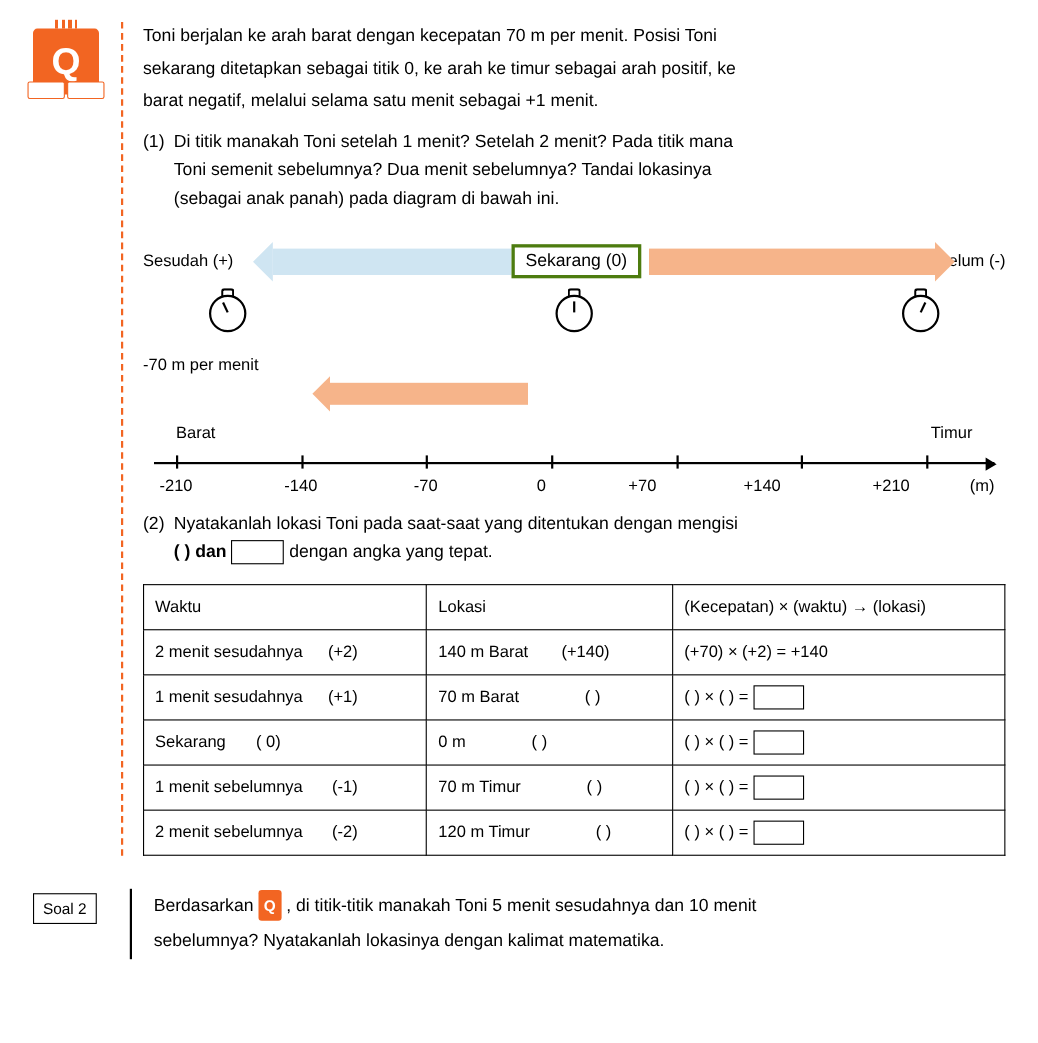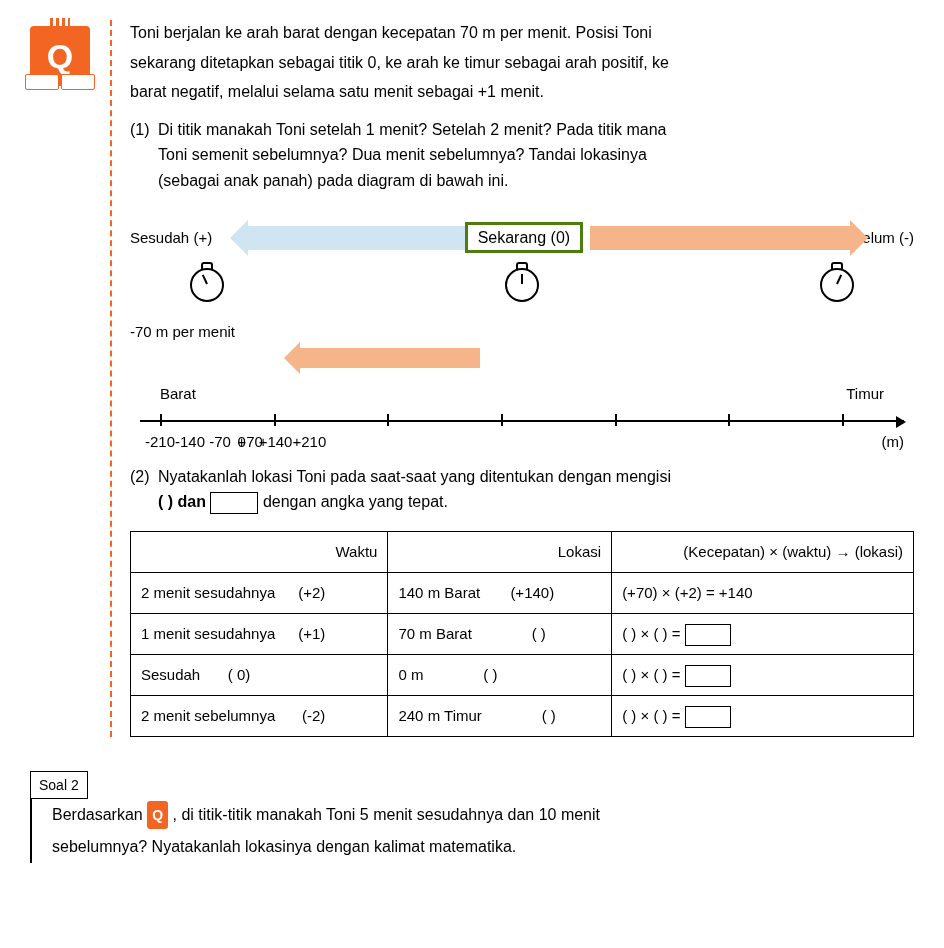--- a/index.html
+++ b/index.html
@@ -230,20 +230,21 @@
     width: 2px;
     height: 12px;
     background: #000;
   }
   .numbers {
     position: absolute;
     left: 20px;
     right: 60px;
     top: 18px;
     display: flex;
+    justify-content: space-between;
     font-size: 15px;
   }
   .numbers span { transform: translateX(-50%); display: inline-block; }
   .unit-m {
     position: absolute;
     right: 0;
     top: 18px;
     font-size: 15px;
   }
   .fill-box-inline {
@@ -258,36 +259,35 @@
     width: 100%;
     margin-top: 16px;
     font-size: 15px;
   }
   .data-table th, .data-table td {
     border: 1px solid #000;
     padding: 8px 10px;
     text-align: left;
     font-weight: normal;
   }
-  .data-table th { text-align: right; }
+  .data-table th { text-align: left; }
   .time-cell { white-space: nowrap; }
   .time-val { display: inline-block; min-width: 46px; text-align: right; margin-left: 4px; }
   .loc-val { display: inline-block; min-width: 70px; text-align: right; margin-left: 4px; }
   .eq-box {
     display: inline-block;
     border: 1px solid #000;
     width: 44px;
     height: 20px;
     vertical-align: middle;
   }
   .soal-row {
     display: flex;
     align-items: flex-start;
     margin-top: 30px;
-    flex-direction: column;
   }
   .soal-box {
     border: 1px solid #000;
     padding: 2px 8px;
     font-size: 14px;
     margin-right: 30px;
     margin-top: 4px;
     flex-shrink: 0;
   }
   .soal-content {
@@ -413,27 +413,32 @@
             <td class="time-cell"><span>2 menit sesudahnya</span><span class="time-val">(+2)</span></td>
             <td><span>140 m Barat</span><span class="loc-val">(+140)</span></td>
             <td>(+70) × (+2) = +140</td>
           </tr>
           <tr>
             <td class="time-cell"><span>1 menit sesudahnya</span><span class="time-val">(+1)</span></td>
             <td><span>70 m Barat</span><span class="loc-val">(       )</span></td>
             <td>(       ) × (       ) = <span class="eq-box"></span></td>
           </tr>
           <tr>
-            <td class="time-cell"><span>Sesudah</span><span class="time-val">(  0)</span></td>
+            <td class="time-cell"><span>Sekarang</span><span class="time-val">(  0)</span></td>
             <td><span>0 m</span><span class="loc-val">(       )</span></td>
             <td>(       ) × (       ) = <span class="eq-box"></span></td>
           </tr>
           <tr>
+            <td class="time-cell"><span>1 menit sebelumnya</span><span class="time-val">(-1)</span></td>
+            <td><span>70 m Timur</span><span class="loc-val">(       )</span></td>
+            <td>(       ) × (       ) = <span class="eq-box"></span></td>
+          </tr>
+          <tr>
             <td class="time-cell"><span>2 menit sebelumnya</span><span class="time-val">(-2)</span></td>
-            <td><span>240 m Timur</span><span class="loc-val">(       )</span></td>
+            <td><span>120 m Timur</span><span class="loc-val">(       )</span></td>
             <td>(       ) × (       ) = <span class="eq-box"></span></td>
           </tr>
         </tbody>
     </table>
 
   </div>
 </div>
 
 <div class="soal-row">
   <div class="soal-box">Soal 2</div>

